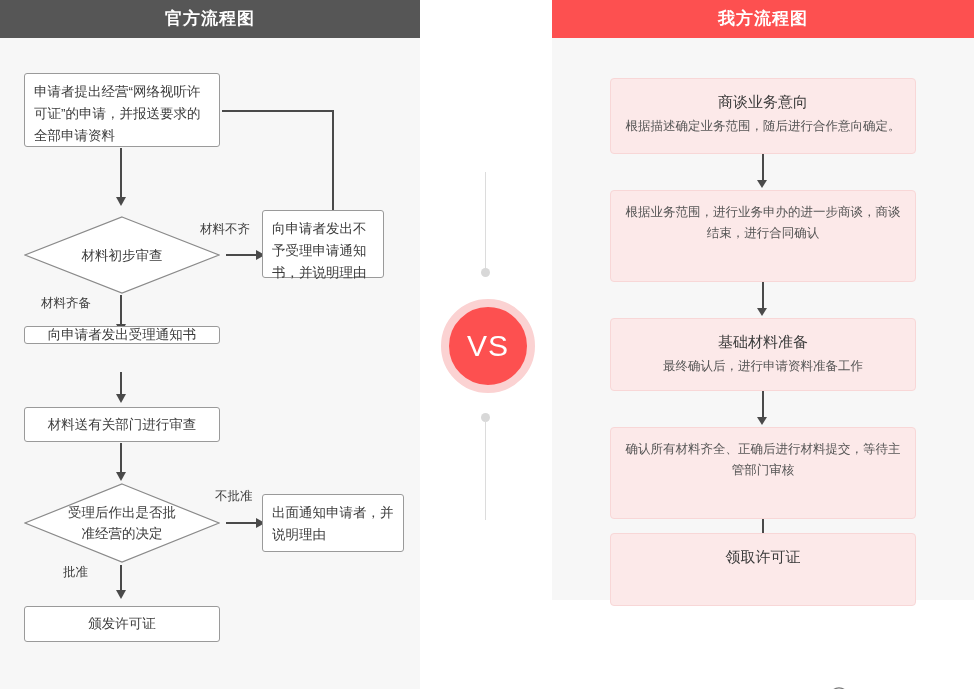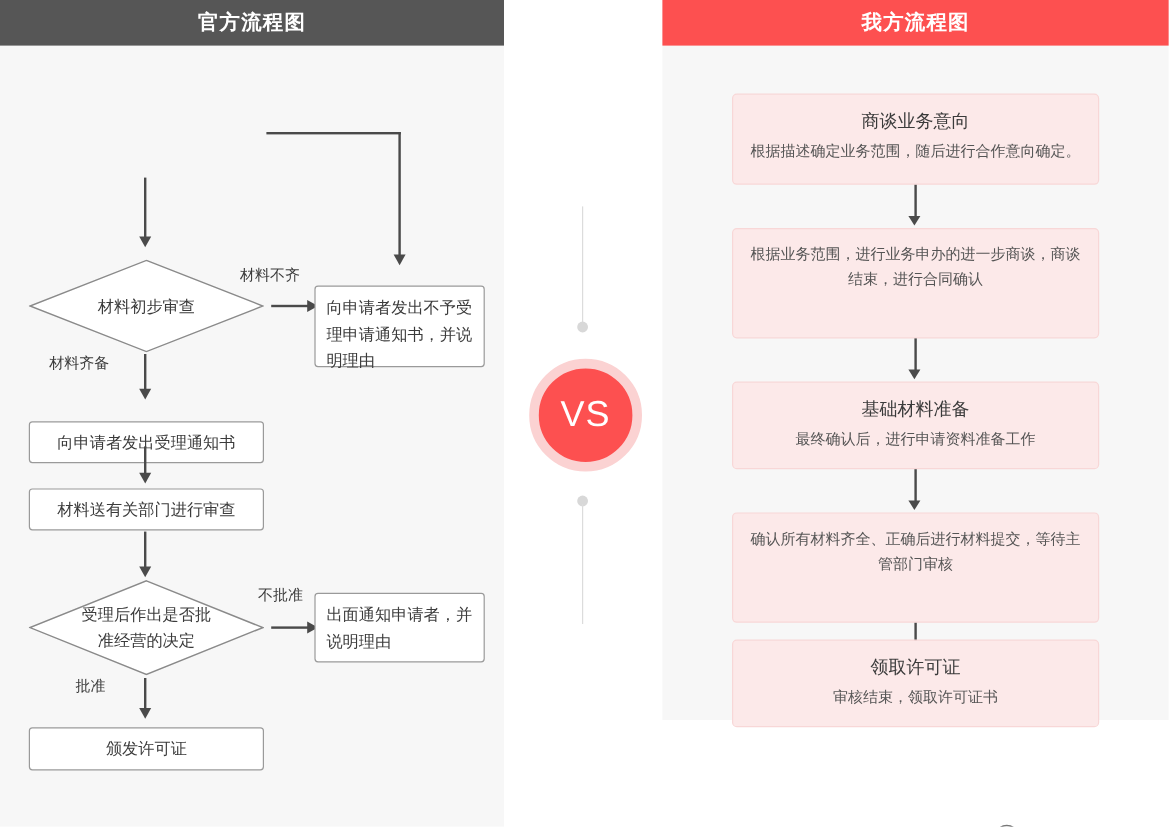--- a/index.html
+++ b/index.html
@@ -210,46 +210,47 @@
   }
 </style>
 </head>
 <body>
 
 <div class="panel" id="left-panel">
   <div class="panel-header">官方流程图</div>
 
   <div class="flow-area">
 
+    <div class="node" style="left:24px; top:35px; width:196px; height:74px;">申请者提出经营“网络视听许可证”的申请，并报送要求的全部申请资料</div>
 
     <div class="hline" style="left:222px; top:72px; width:112px;"></div>
     <div class="vline" style="left:332px; top:72px; height:105px;"></div>
     <div class="arrow-down" style="left:327.5px; top:174px;"></div>
 
     <div class="vline" style="left:120px; top:110px; height:52px;"></div>
     <div class="arrow-down" style="left:115.5px; top:159px;"></div>
 
     <div class="decision" style="left:24px; top:178px; width:196px; height:78px;">
       <svg class="dia-shape" viewBox="0 0 196 78" preserveAspectRatio="none">
         <polygon points="98,1 195,39 98,77 1,39" fill="#ffffff" stroke="#8a8a8a" stroke-width="1.2"></polygon>
       </svg>
       <span class="dia-label">材料初步审查</span>
     </div>
 
     <div class="hline" style="left:226px; top:216px; width:32px;"></div>
     <div class="arrow-right" style="left:256px; top:211.5px;"></div>
     <div class="edge-label" style="left:200px; top:183px;">材料不齐</div>
 
-    <div class="node" style="left:262px; top:200px; width:142px; height:68px;">向申请者发出不予受理申请通知书，并说明理由</div>
+    <div class="node" style="left:262px; top:172px; width:122px; height:68px;">向申请者发出不予受理申请通知书，并说明理由</div>
 
     <div class="vline" style="left:120px; top:257px; height:32px;"></div>
     <div class="arrow-down" style="left:115.5px; top:286px;"></div>
     <div class="edge-label" style="left:41px; top:257px;">材料齐备</div>
 
-    <div class="node center-text" style="left:24px; top:313px; width:196px; height:35px;">向申请者发出受理通知书</div>
+    <div class="node center-text" style="left:24px; top:288px; width:196px; height:18px;">向申请者发出受理通知书</div>
 
     <div class="vline" style="left:120px; top:334px; height:24px;"></div>
     <div class="arrow-down" style="left:115.5px; top:356px;"></div>
 
     <div class="node center-text" style="left:24px; top:369px; width:196px; height:35px;">材料送有关部门进行审查</div>
 
     <div class="vline" style="left:120px; top:405px; height:32px;"></div>
     <div class="arrow-down" style="left:115.5px; top:434px;"></div>
 
     <div class="decision" style="left:24px; top:445px; width:196px; height:80px;">
@@ -307,21 +308,20 @@
     <div class="card-arrow" style="top:379px;"></div>
 
     <div class="card" style="top:389px; height:92px;">
       <div class="card-desc">确认所有材料齐全、正确后进行材料提交，等待主管部门审核</div>
     </div>
     <div class="card-connector" style="top:481px; height:28px;"></div>
     <div class="card-arrow" style="top:507px;"></div>
 
     <div class="card" style="top:495px; height:73px;">
       <div class="card-title">领取许可证</div>
-      <div class="card-desc">审核结束，领取许可证书</div>
     </div>
 
     <div id="time-note">
       <svg class="clock-icon" viewBox="0 0 24 24">
         <circle cx="12" cy="12" r="10" fill="none" stroke="#777777" stroke-width="1.4"></circle>
         <line x1="12" y1="12" x2="12" y2="6.5" stroke="#777777" stroke-width="1.4" stroke-linecap="round"></line>
         <line x1="12" y1="12" x2="16" y2="14" stroke="#777777" stroke-width="1.4" stroke-linecap="round"></line>
       </svg>
       <span>时间：60个工作日</span>
     </div>

